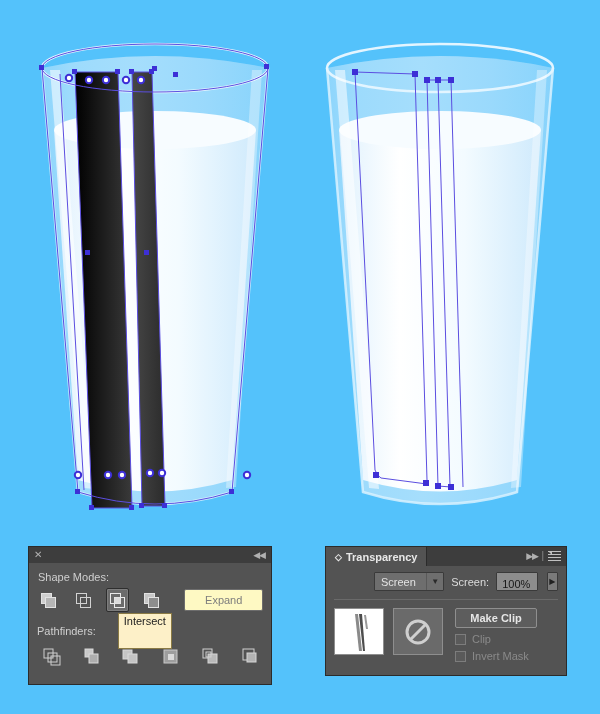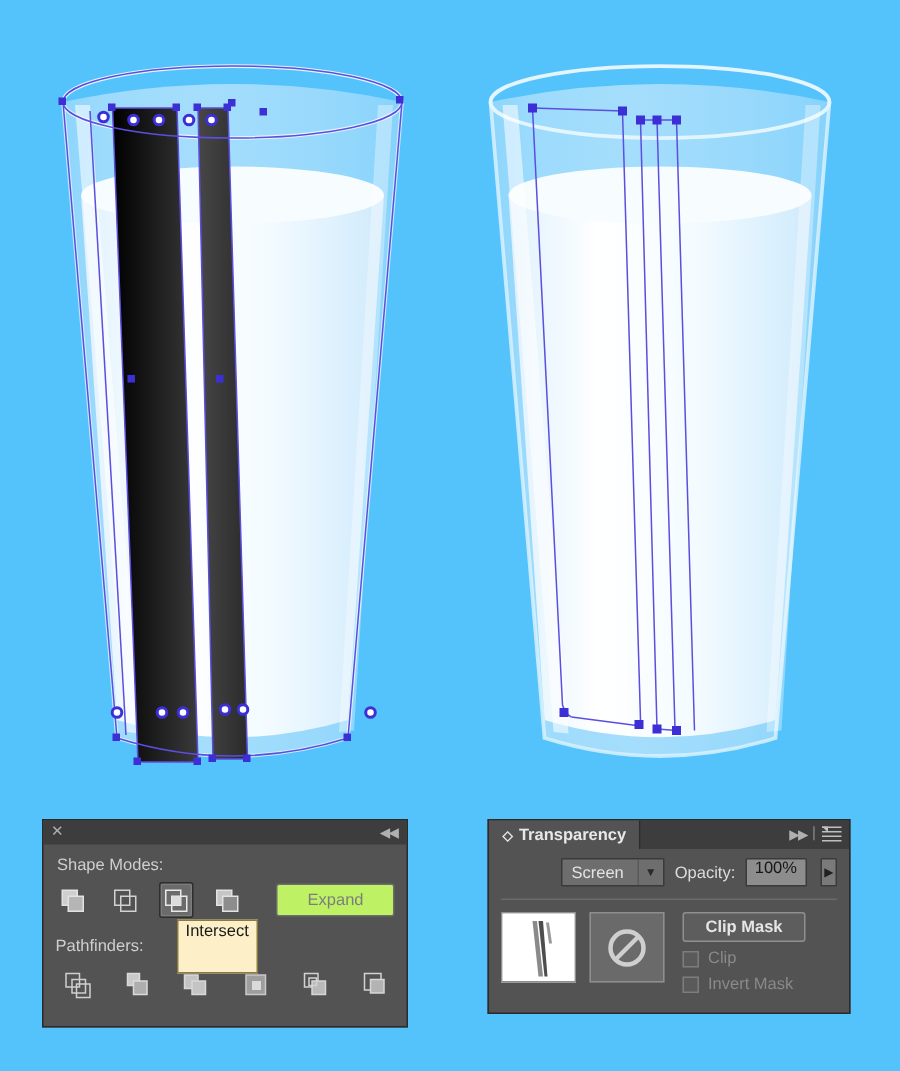--- a/index.html
+++ b/index.html
@@ -98,21 +98,21 @@
   .pf-btn.selected {
     background: #6b6b6b;
     border: 1px solid #2e2e2e;
     box-shadow: inset 0 0 0 1px #7d7d7d;
   }
 
   .expand-btn {
     margin-left: 10px;
     width: 88px; height: 22px;
     border: 1px solid #6d6d6d;
-    background: #bef264;
+    background: #fef9c3;
     color: #7d7d7d;
     font-size: 11px;
     display: flex; align-items: center; justify-content: center;
     border-radius: 2px;
   }
 
   .pf-row2-label { display: flex; align-items: center; gap: 22px; height: 20px; margin-bottom: 4px;}
   .tooltip {
     background: #fdf0c8;
     border: 1px solid #8a7a44;
@@ -136,21 +136,21 @@
     position: absolute; right: 0; top: 0; bottom: 0; width: 17px;
     border-left: 1px solid #595959;
     display: flex; align-items: center; justify-content: center;
     color: #2a2a2a; font-size: 8px;
   }
   .tr-label { font-size: 11px; color: #dcdcdc; }
   .opacity-box {
     width: 56px; height: 19px;
     background: #8d8d8d; border: 1px solid #3a3a3a;
     color: #171717; font-size: 11px;
-    display: flex; align-items: flex-start; padding-left: 5px;
+    display: flex; align-items: flex-end; padding-left: 5px;
     border-radius: 1px;
   }
   .spin-box {
     width: 15px; height: 19px; margin-left: 2px;
     background: #7a7a7a; border: 1px solid #3a3a3a;
     display: flex; align-items: center; justify-content: center;
     color: #202020; font-size: 8px; border-radius: 1px;
   }
   .tr-divider { height: 1px; background: #6a6a6a; margin: 0 0 8px 0; }
   .tr-row2 { display: flex; align-items: flex-start; gap: 9px; }
@@ -421,21 +421,21 @@
         <i></i>
       </div>
     </div>
 
     <div class="panel-body">
       <div class="tr-row1">
         <div class="select-box">
           <span>Screen</span>
           <span class="select-arrow">▼</span>
         </div>
-        <span class="tr-label">Opacity:</span>
+        <span class="tr-label">Screen:</span>
         <div class="opacity-box">
           <span>100%</span>
         </div>
         <div class="spin-box">▶</div>
       </div>
 
       <div class="tr-divider"></div>
 
       <div class="tr-row2">
         <div class="thumb-art">
@@ -446,21 +446,21 @@
             <path d="M29,6 L31,20 L33,20 L31,6 Z" fill="#9a9a9a"></path>
           </svg>
         </div>
         <div class="thumb-mask">
           <svg width="30" height="30" viewBox="0 0 30 30">
             <circle cx="15" cy="15" r="11" fill="none" stroke="#cfcfcf" stroke-width="3"></circle>
             <line x1="7" y1="23" x2="23" y2="7" stroke="#cfcfcf" stroke-width="3"></line>
           </svg>
         </div>
         <div class="mask-right">
-          <div class="make-mask-btn">Clip Mask</div>
+          <div class="make-mask-btn">Make Clip</div>
           <div class="chk-row">
             <span class="chk"></span>
             <span>Clip</span>
           </div>
           <div class="chk-row">
             <span class="chk"></span>
             <span>Invert Mask</span>
           </div>
         </div>
       </div>

